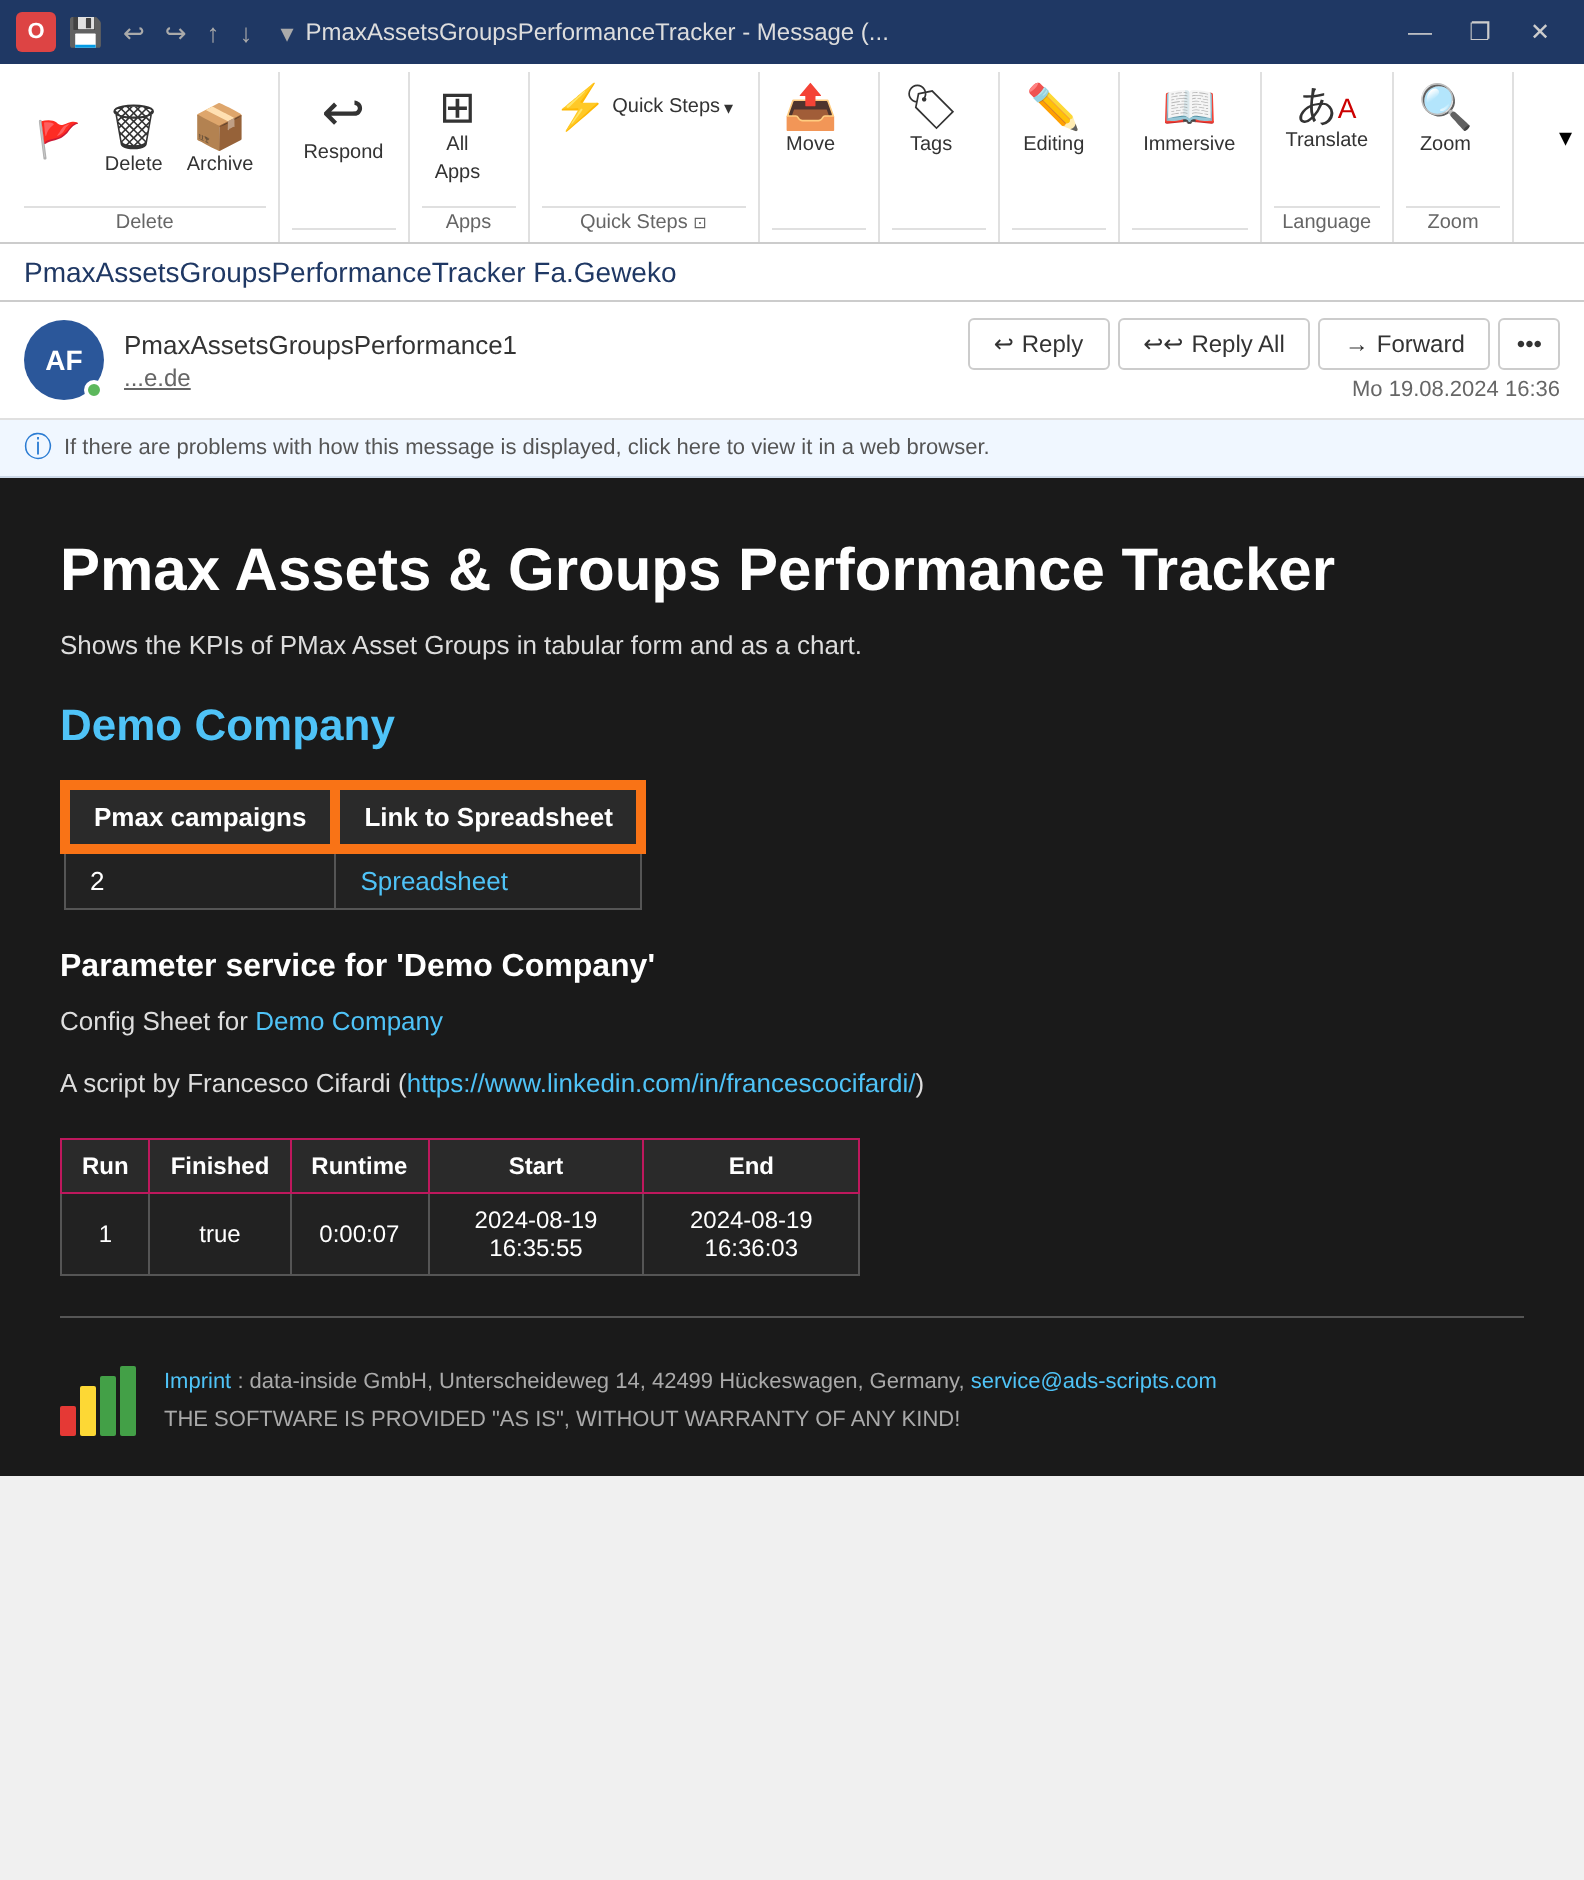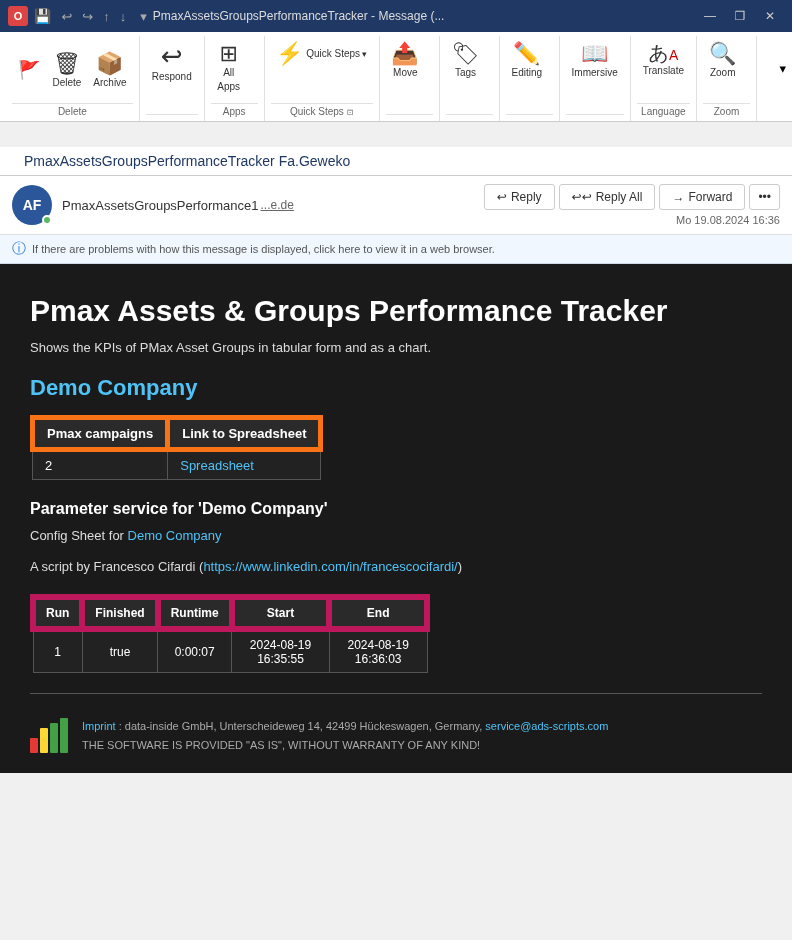--- a/index.html
+++ b/index.html
@@ -100,40 +100,39 @@
       padding: 2px 6px;
       font-size: 11px;
       min-width: unset;
       gap: 4px;
     }
 
     
     .info-bar {
       background: white;
       border-bottom: 1px solid #ccc;
-      padding: 6px 24px;
+      padding: 6px 12px;
       font-size: 12px;
       color: #333;
-      margin-top: 25px;
     }
     .info-bar-title { font-size: 14px; font-weight: 500; color: #1f3864; }
 
     
     .email-header {
       background: white;
       padding: 8px 12px;
       display: flex;
       align-items: center;
       justify-content: space-between;
       border-bottom: 1px solid #e0e0e0;
     }
     .sender-info { display: flex; align-items: center; gap: 10px; }
     .avatar { width: 40px; height: 40px; background: #2b579a; border-radius: 50%; display: flex; align-items: center; justify-content: center; color: white; font-size: 14px; font-weight: bold; position: relative; }
     .avatar-online { width: 10px; height: 10px; background: #5cb85c; border: 2px solid white; border-radius: 50%; position: absolute; bottom: 0; right: 0; }
-    .sender-details { display: flex; flex-direction: row; gap: 2px; }
+    .sender-details { display: flex; flex-direction: column; gap: 2px; }
     .sender-name { font-size: 13px; font-weight: 500; color: #333; }
     .sender-email { font-size: 12px; color: #666; text-decoration: underline; }
     .email-actions { display: flex; align-items: center; gap: 4px; }
     .email-action-btn {
       display: flex; align-items: center; gap: 4px;
       padding: 5px 12px; border: 1px solid #ccc; border-radius: 3px;
       cursor: pointer; font-size: 12px; background: white; color: #333;
     }
     .email-action-more { padding: 5px 8px; }
     .email-date { font-size: 11px; color: #666; }
@@ -186,21 +185,21 @@
 
     .param-title { font-size: 16px; font-weight: bold; margin-bottom: 10px; }
     .config-text { font-size: 13px; margin-bottom: 20px; color: #ddd; }
     .config-link { color: #4fc3f7; text-decoration: none; }
     .script-credit { font-size: 13px; margin-bottom: 20px; color: #ddd; }
     .linkedin-link { color: #4fc3f7; text-decoration: none; }
 
     
     .run-table { border-collapse: collapse; width: 400px; margin-bottom: 20px; }
     .run-table th {
-      border: 6px solid #be185d; padding: 6px 10px; font-size: 12px; background: #2a2a2a; color: white; text-align: center;
+      border: 1px solid #be185d; padding: 6px 10px; font-size: 12px; background: #2a2a2a; color: white; text-align: center;
     }
     .run-table td {
       border: 1px solid #555; padding: 6px 10px; font-size: 12px; background: #222; color: white; text-align: center;
     }
 
     
     .h-divider { border: none; border-top: 1px solid #555; margin: 14px 0; }
 
     
     .email-footer { display: flex; align-items: flex-start; gap: 12px; padding-top: 10px; }

